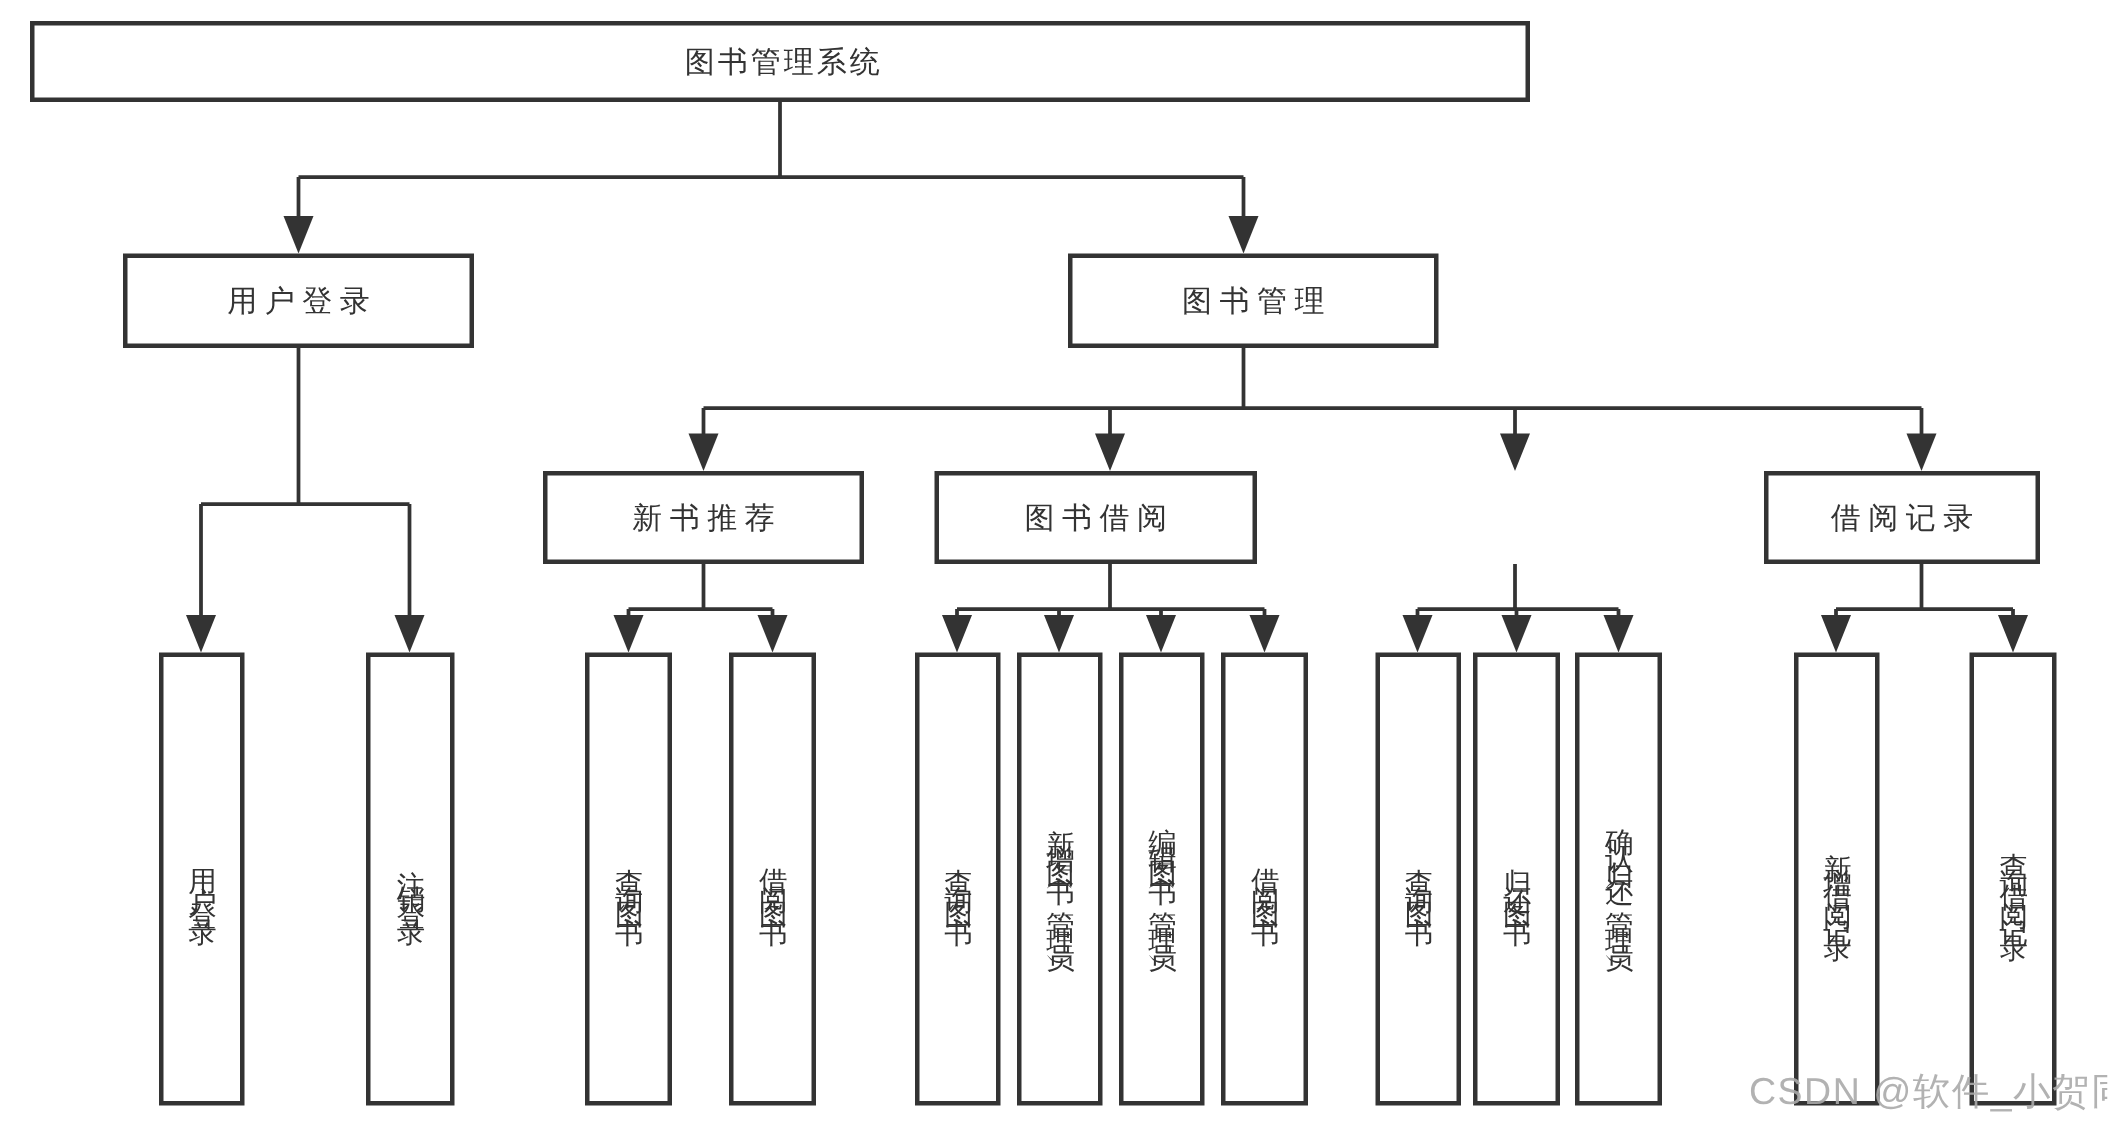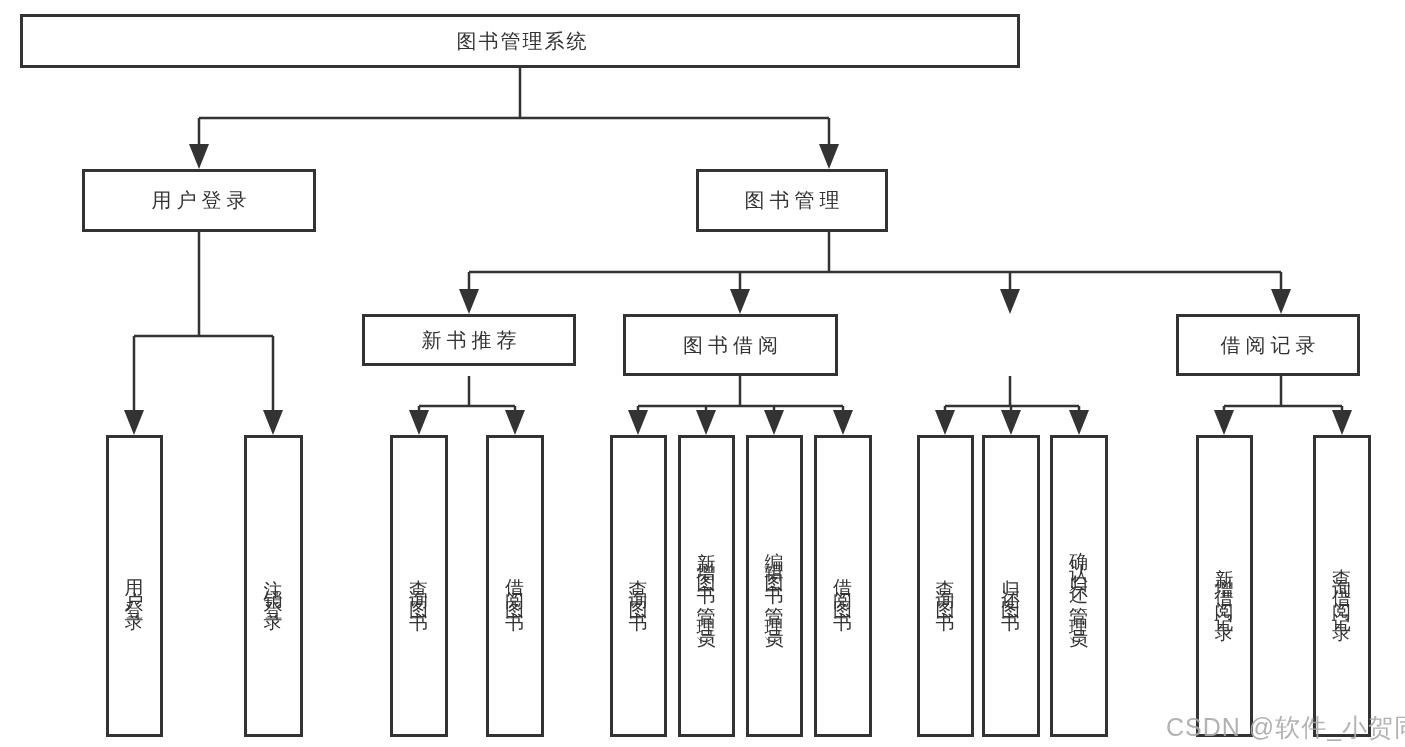--- a/index.html
+++ b/index.html
@@ -80,25 +80,25 @@
     </g>
   </svg>
 
   <div class="node hnode root" style="left:20px;top:14px;width:1000px;height:54px;">
     <span class="lbl">图书管理系统</span>
   </div>
 
   <div class="node hnode" style="left:82px;top:169px;width:234px;height:63px;">
     <span class="lbl">用户登录</span>
   </div>
-  <div class="node hnode" style="left:696px;top:169px;width:192px;height:63px;">
+  <div class="node hnode" style="left:712px;top:169px;width:247px;height:63px;">
     <span class="lbl">图书管理</span>
   </div>
 
-  <div class="node hnode" style="left:362px;top:314px;width:214px;height:52px;">
+  <div class="node hnode" style="left:362px;top:314px;width:214px;height:62px;">
     <span class="lbl">新书推荐</span>
   </div>
   <div class="node hnode" style="left:623px;top:314px;width:215px;height:62px;">
     <span class="lbl">图书借阅</span>
   </div>
   <div class="node hnode" style="left:1176px;top:314px;width:184px;height:62px;">
     <span class="lbl">借阅记录</span>
   </div>
 
   <div class="node vnode" style="left:106px;top:435px;width:57px;height:302px;">

